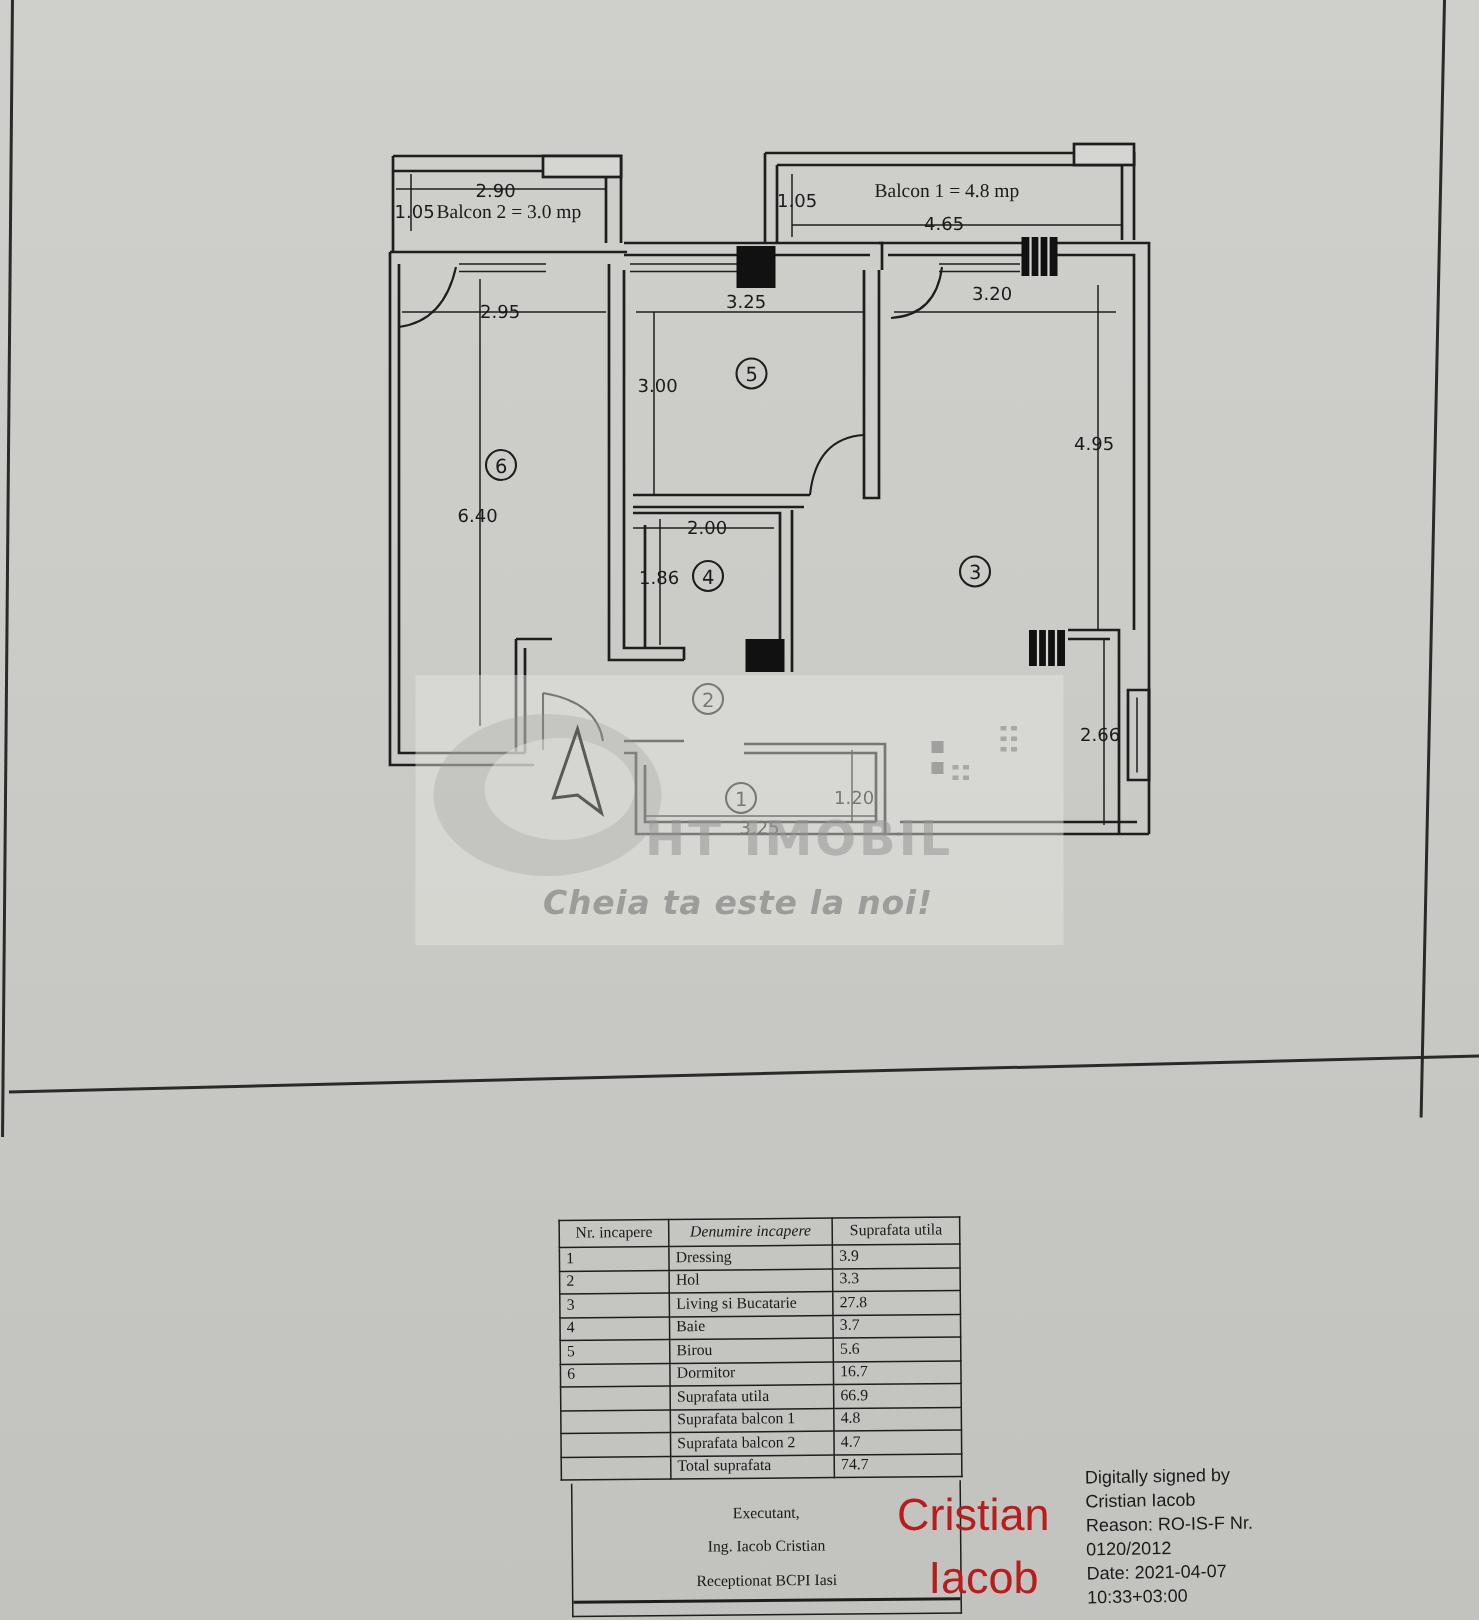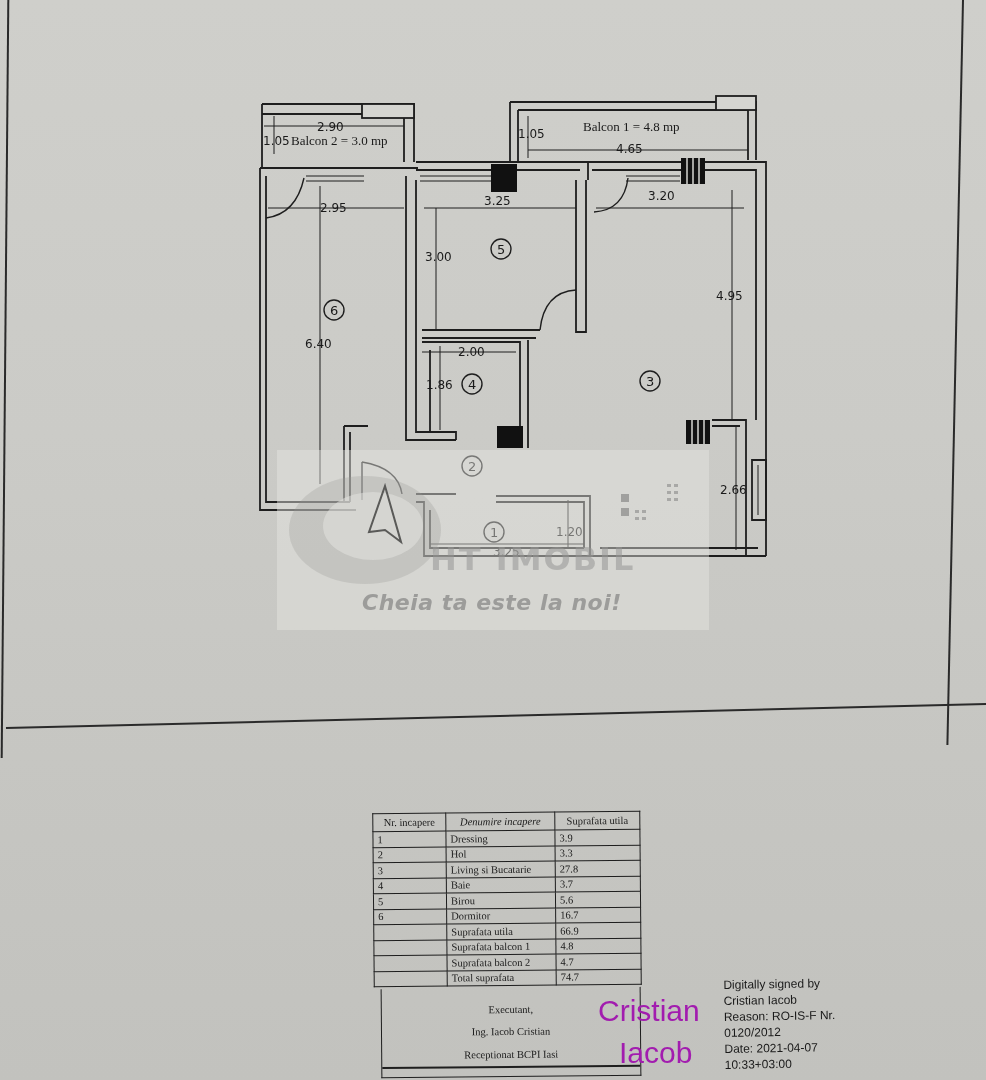--- a/index.html
+++ b/index.html
@@ -22,21 +22,21 @@
 
   table.areas { position:absolute; left:373px; top:812px; border-collapse:collapse; font-family:"Liberation Serif", serif; font-size:10.5px; transform:rotate(-0.5deg); }
   table.areas td, table.areas th { border:1.6px solid #1e1e1e; padding:0 4px; height:14.5px; font-weight:normal; }
   table.areas th { height:17px; }
   .c1 { width:64px; } .c2 { width:100px;font-style:italic; } .c3 { width:76px; }
 
   .sign-box { position:absolute; left:381px; top:988px; width:258px; height:88px; border:1.6px solid #1e1e1e; border-top:none; font-family:"Liberation Serif", serif; font-size:10.5px; transform:rotate(-0.5deg); }
   .sign-box .line { position:absolute; width:100%; text-align:center; }
   .sign-box .bottom-rule { position:absolute; left:0; top:78px; width:100%; height:1.6px; background:#1e1e1e; }
 
-  .sig-name { position:absolute; font-family:"Liberation Sans", sans-serif; font-size:30px; color:#a21caf; }
+  .sig-name { position:absolute; font-family:"Liberation Sans", sans-serif; font-size:30px; color:#b91c1c; }
   .dsig { position:absolute; left:724px; top:976px; font-family:"Liberation Sans", sans-serif; font-size:12px; line-height:16px; color:#1a1a1a; transform:rotate(-1deg); }
 </style>
 </head>
 <body>
 
 <div class="frame-left"></div>
 <div class="frame-right"></div>
 <div class="frame-bottom"></div>
 
 <svg class="plan" width="986" height="760" xmlns="http://www.w3.org/2000/svg">

